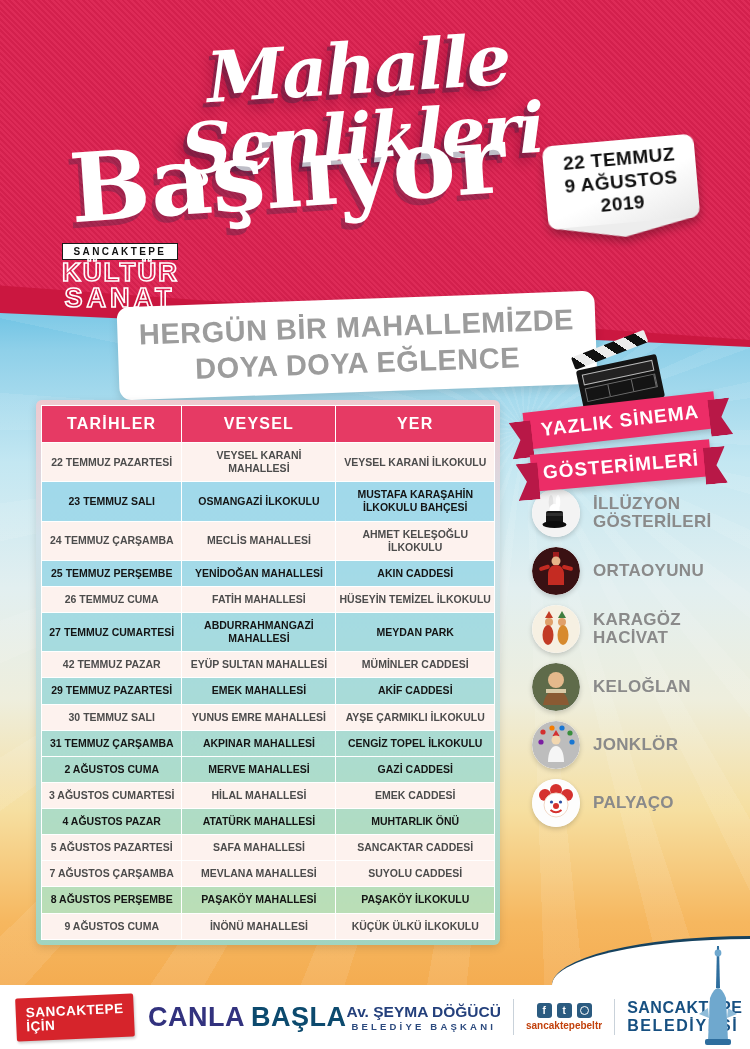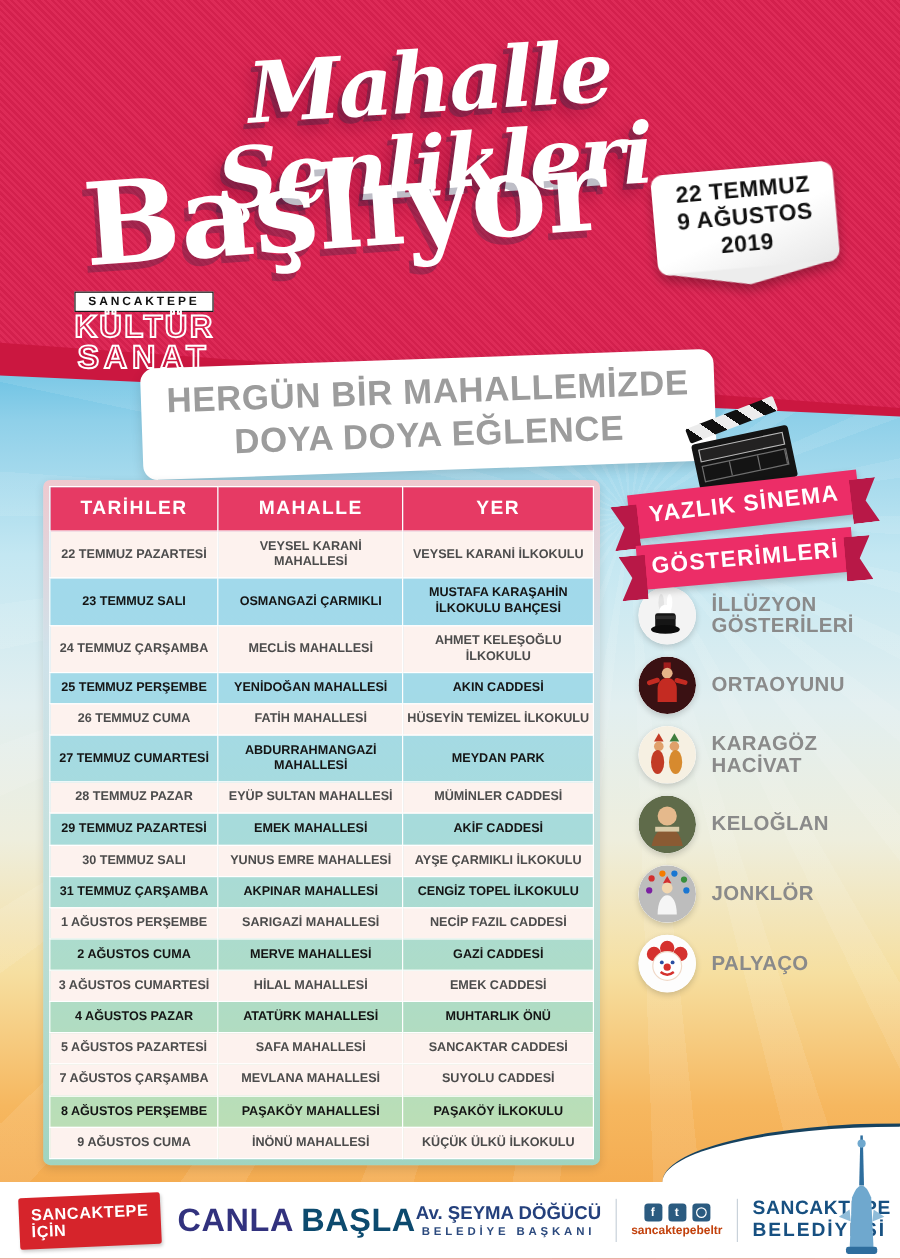--- a/index.html
+++ b/index.html
@@ -152,33 +152,33 @@
   <div class="tbl-wrap">
     <table class="schedule">
       <colgroup>
           <col class="c1">
           <col class="c2">
           <col class="c3">
         </colgroup>
       <thead>
         <tr>
           <th>TARİHLER</th>
-          <th>MAHALLE</th>
+          <th>VEYSEL</th>
           <th>YER</th>
         </tr>
       </thead>
       <tbody>
           <tr>
             <td>22 TEMMUZ PAZARTESİ</td>
             <td>VEYSEL KARANİ MAHALLESİ</td>
             <td>VEYSEL KARANİ İLKOKULU</td>
           </tr>
           <tr class="hl">
             <td>23 TEMMUZ SALI</td>
-            <td>OSMANGAZİ ÇARMIKLI</td>
+            <td>OSMANGAZİ İLKOKULU</td>
             <td>MUSTAFA KARAŞAHİN İLKOKULU BAHÇESİ</td>
           </tr>
           <tr>
             <td>24 TEMMUZ ÇARŞAMBA</td>
             <td>MECLİS MAHALLESİ</td>
             <td>AHMET KELEŞOĞLU İLKOKULU</td>
           </tr>
           <tr class="hl">
             <td>25 TEMMUZ PERŞEMBE</td>
             <td>YENİDOĞAN MAHALLESİ</td>
@@ -188,43 +188,38 @@
             <td>26 TEMMUZ CUMA</td>
             <td>FATİH MAHALLESİ</td>
             <td>HÜSEYİN TEMİZEL İLKOKULU</td>
           </tr>
           <tr class="hl">
             <td>27 TEMMUZ CUMARTESİ</td>
             <td>ABDURRAHMANGAZİ MAHALLESİ</td>
             <td>MEYDAN PARK</td>
           </tr>
           <tr>
-            <td>28 TEMMUZ PAZAR</td>
+            <td>42 TEMMUZ PAZAR</td>
             <td>EYÜP SULTAN MAHALLESİ</td>
             <td>MÜMİNLER CADDESİ</td>
           </tr>
           <tr class="hl">
             <td>29 TEMMUZ PAZARTESİ</td>
             <td>EMEK MAHALLESİ</td>
             <td>AKİF CADDESİ</td>
           </tr>
           <tr>
             <td>30 TEMMUZ SALI</td>
             <td>YUNUS EMRE MAHALLESİ</td>
             <td>AYŞE ÇARMIKLI İLKOKULU</td>
           </tr>
           <tr class="hl">
             <td>31 TEMMUZ ÇARŞAMBA</td>
             <td>AKPINAR MAHALLESİ</td>
             <td>CENGİZ TOPEL İLKOKULU</td>
-          </tr>
-          <tr>
-            <td>1 AĞUSTOS PERŞEMBE</td>
-            <td>SARIGAZİ MAHALLESİ</td>
-            <td>NECİP FAZIL CADDESİ</td>
           </tr>
           <tr class="hl">
             <td>2 AĞUSTOS CUMA</td>
             <td>MERVE MAHALLESİ</td>
             <td>GAZİ CADDESİ</td>
           </tr>
           <tr>
             <td>3 AĞUSTOS CUMARTESİ</td>
             <td>HİLAL MAHALLESİ</td>
             <td>EMEK CADDESİ</td>

